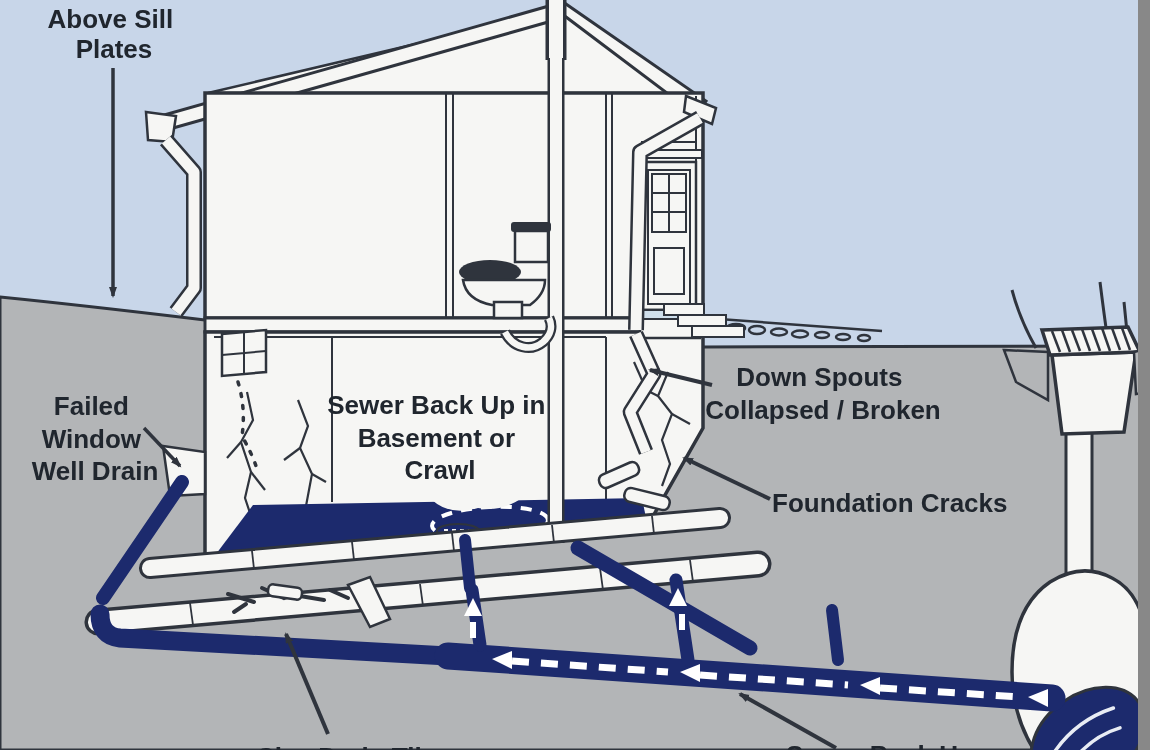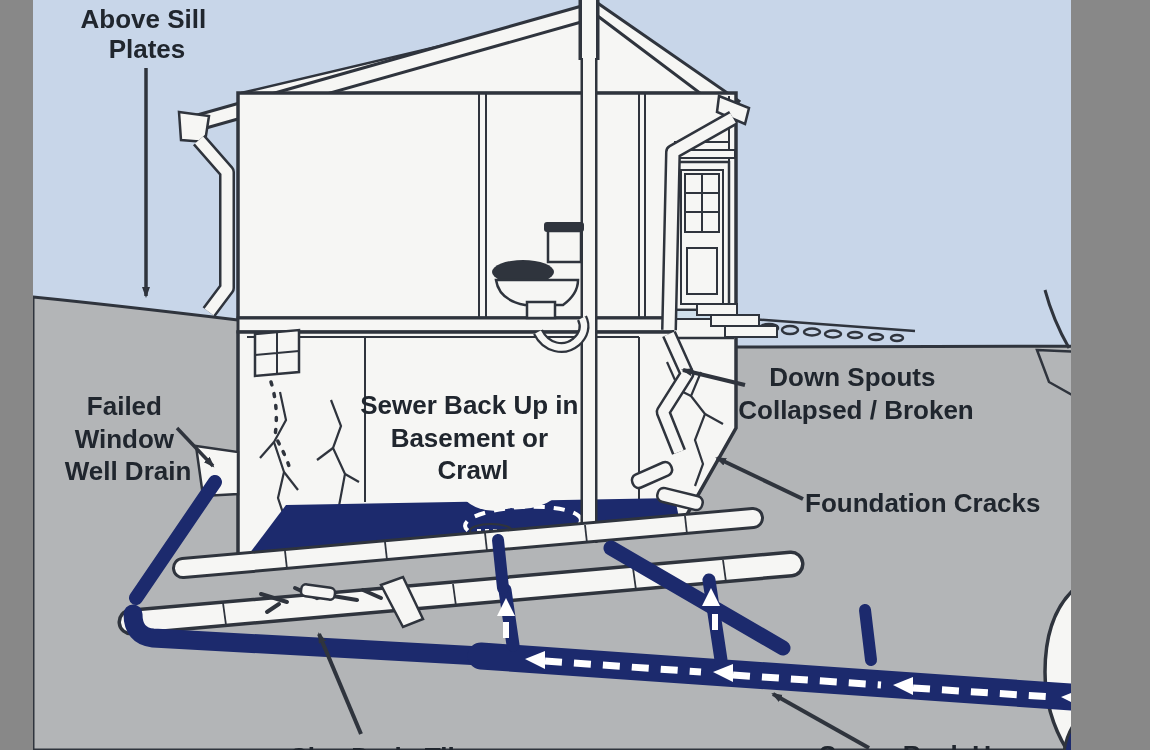--- a/index.html
+++ b/index.html
@@ -1,16 +1,16 @@
 <!DOCTYPE html>
 <html style="--sky: #c8d6e9; --ground: #b3b5b7; --water: #1c2a6d; --line: #2f343d; --label: #20262e; --house: #f6f6f4; --stoop: #cfdfec;"><head>
 <meta charset="utf-8">
 <style>
   html,body{margin:0;padding:0;background:#888;}
-  .stage{width:1038px;height:750px;overflow:hidden;position:relative;background:var(--sky,#c8d6e9);margin-left:33px;}
+  .stage{width:1138px;height:750px;overflow:hidden;position:relative;background:var(--sky,#c8d6e9);}
   svg{display:block;font-family:"Liberation Sans",sans-serif;}
   .lbl{font:bold 26px "Liberation Sans",sans-serif;fill:var(--label,#20262e);}
   .ln{stroke:var(--line,#2f343d);}
   .whitefill{fill:var(--house,#f6f6f4);}
   .navy{stroke:var(--water,#1c2a6d);}
   .navyfill{fill:var(--water,#1c2a6d);}
   .groundfill{fill:var(--ground,#b3b5b7);}
 </style>
 </head>
 <body>

